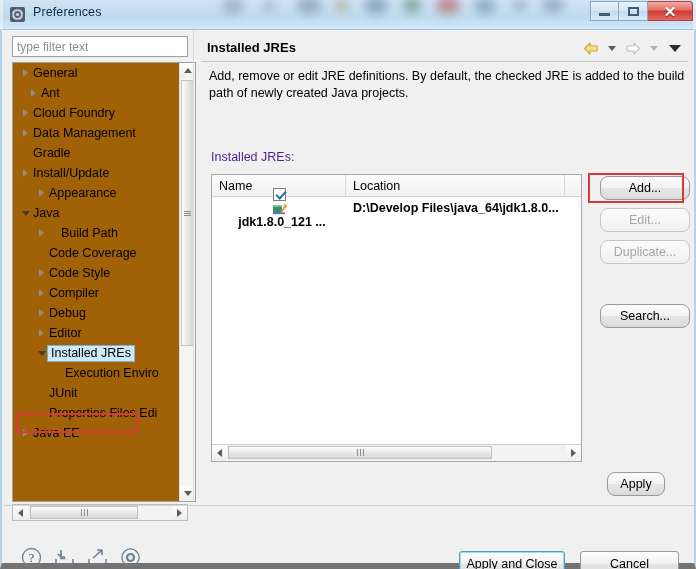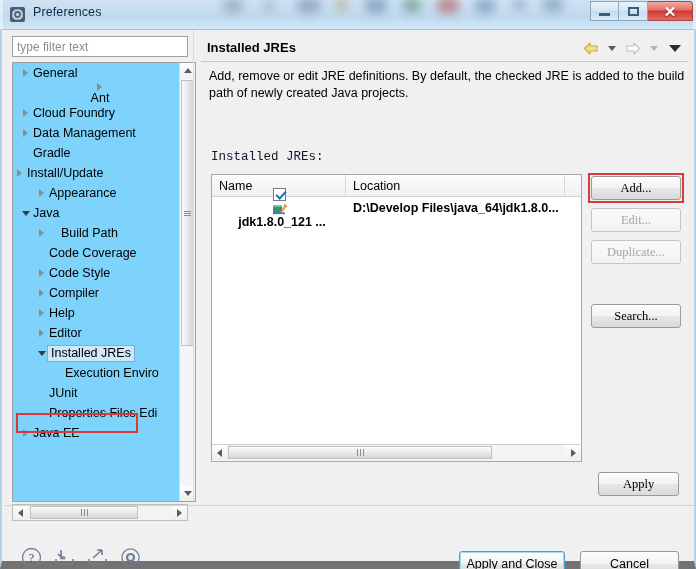--- a/index.html
+++ b/index.html
@@ -107,21 +107,21 @@
   
   .dialog-body {
     position: absolute;
     left: 0; top: 30px;
     width: 696px;
     height: 539px;
     background: #f0f0f0;
     box-sizing: border-box;
     border-left: 2px solid #b6d2e8;
     border-right: 2px solid #b6d2e8;
-    border-bottom: 8px solid #737373;
+    border-bottom: 6px solid #737373;
   }
 
   
   .filter-input {
     position: absolute;
     left: 10px; top: 6px;
     width: 176px; height: 21px;
     border: 1px solid #a0a0a0;
     background: #ffffff;
     box-sizing: border-box;
@@ -130,21 +130,21 @@
     color: #808080;
     padding: 0 4px;
     outline: none;
   }
   .filter-input::placeholder { color: #8d8d8d; opacity: 1; }
 
   .tree-panel {
     position: absolute;
     left: 10px; top: 32px;
     width: 184px; height: 440px;
-    background: #7dd3fc;
+    background: #a16207;
     border: 1px solid #a0a0a0;
     box-sizing: border-box;
     overflow: hidden;
   }
   .tree-scroll {
     position: absolute;
     left: 0; top: 0;
     width: 159px;
     height: 438px;
     overflow: hidden;
@@ -317,22 +317,21 @@
     width: 478px;
     font-size: 12.5px;
     color: #000000;
     line-height: 17px;
   }
 
   .list-label {
     position: absolute;
     left: 209px; top: 120px;
     font-size: 12.5px;
-    color: #0f172a;
-    font-family: Liberation Mono, monospace;
+    color: #4c1d95;
   }
 
   
   .table-panel {
     position: absolute;
     left: 209px; top: 144px;
     width: 371px; height: 288px;
     background: #ffffff;
     border: 1px solid #a8a8a8;
     box-sizing: border-box;
@@ -399,46 +398,47 @@
     width: 369px; height: 17px;
     background: #f3f3f3;
     border-top: 1px solid #d0d0d0;
     box-sizing: border-box;
   }
 
   
   .btn {
     position: absolute;
     width: 90px; height: 24px;
-    font-family: Liberation Serif, serif;
+    font-family: Liberation Sans, sans-serif;
     font-size: 12.5px;
     color: #000000;
     background: linear-gradient(to bottom,#fdfdfd 0%,#f2f2f2 48%,#e6e6e6 52%,#dadada 100%);
     border: 1px solid #9a9a9a;
-    border-radius: 3px;
+    border-radius: 8px;
     box-sizing: border-box;
     cursor: pointer;
     padding: 0;
+    margin-left: 9px;
   }
   .btn[disabled] {
     color: #a6a6a6;
     background: linear-gradient(to bottom,#fafafa,#f2f2f2);
     border-color: #c6c6c6;
     cursor: default;
   }
   #btn-add     { left: 589px; top: 146px; }
   #btn-edit    { left: 589px; top: 178px; }
   #btn-dup     { left: 589px; top: 210px; }
   #btn-remove  { left: 589px; top: 242px; }
   #btn-search  { left: 589px; top: 274px; }
 
   .btn-apply {
     position: absolute;
     left: 596px; top: 442px;
-    width: 81px; height: 24px;
+    width: 58px; height: 24px;
   }
 
   .footer-rule {
     position: absolute;
     left: 2px; top: 475px;
     width: 690px; height: 1px;
     background: #d2d2d2;
   }
 
   .foot-ico-row {
@@ -531,21 +531,21 @@
     <input class="filter-input" id="filter-input" type="text" placeholder="type filter text" style="">
 
     <div class="tree-panel">
       <div class="tree-scroll" id="tree-scroll">
           <div class="tree-item" style="padding-left: 6px;">
             <span class="tw">
               <span class="arrow-collapsed"></span>
             </span>
             <span class="tree-label">General</span>
           </div>
-          <div class="tree-item" style="padding-left: 14px; flex-direction: column;">
+          <div class="tree-item" style="padding-left: 14px;">
             <span class="tw">
               <span class="arrow-collapsed"></span>
             </span>
             <span class="tree-label">Ant</span>
           </div>
           <div class="tree-item" style="padding-left: 6px;">
             <span class="tw">
               <span class="arrow-collapsed"></span>
             </span>
             <span class="tree-label">Cloud Foundry</span>
@@ -553,21 +553,21 @@
           <div class="tree-item" style="padding-left: 6px;">
             <span class="tw">
               <span class="arrow-collapsed"></span>
             </span>
             <span class="tree-label">Data Management</span>
           </div>
           <div class="tree-item" style="padding-left: 6px;">
             <span class="tw"></span>
             <span class="tree-label">Gradle</span>
           </div>
-          <div class="tree-item" style="padding-left: 0;">
+          <div class="tree-item" style="padding-left: 6px;">
             <span class="tw">
               <span class="arrow-collapsed"></span>
             </span>
             <span class="tree-label">Install/Update</span>
           </div>
           <div class="tree-item" style="padding-left: 22px;">
             <span class="tw">
               <span class="arrow-collapsed"></span>
             </span>
             <span class="tree-label">Appearance</span>
@@ -597,21 +597,21 @@
           <div class="tree-item" style="padding-left: 22px;">
             <span class="tw">
               <span class="arrow-collapsed"></span>
             </span>
             <span class="tree-label">Compiler</span>
           </div>
           <div class="tree-item" style="padding-left: 22px;">
             <span class="tw">
               <span class="arrow-collapsed"></span>
             </span>
-            <span class="tree-label">Help</span>
+            <span class="tree-label">Debug</span>
           </div>
           <div class="tree-item" style="padding-left: 22px;">
             <span class="tw">
               <span class="arrow-collapsed"></span>
             </span>
             <span class="tree-label">Editor</span>
           </div>
           <div class="tree-item selected" style="padding-left: 22px;">
             <span class="tw">
               <span class="arrow-expanded"></span>

